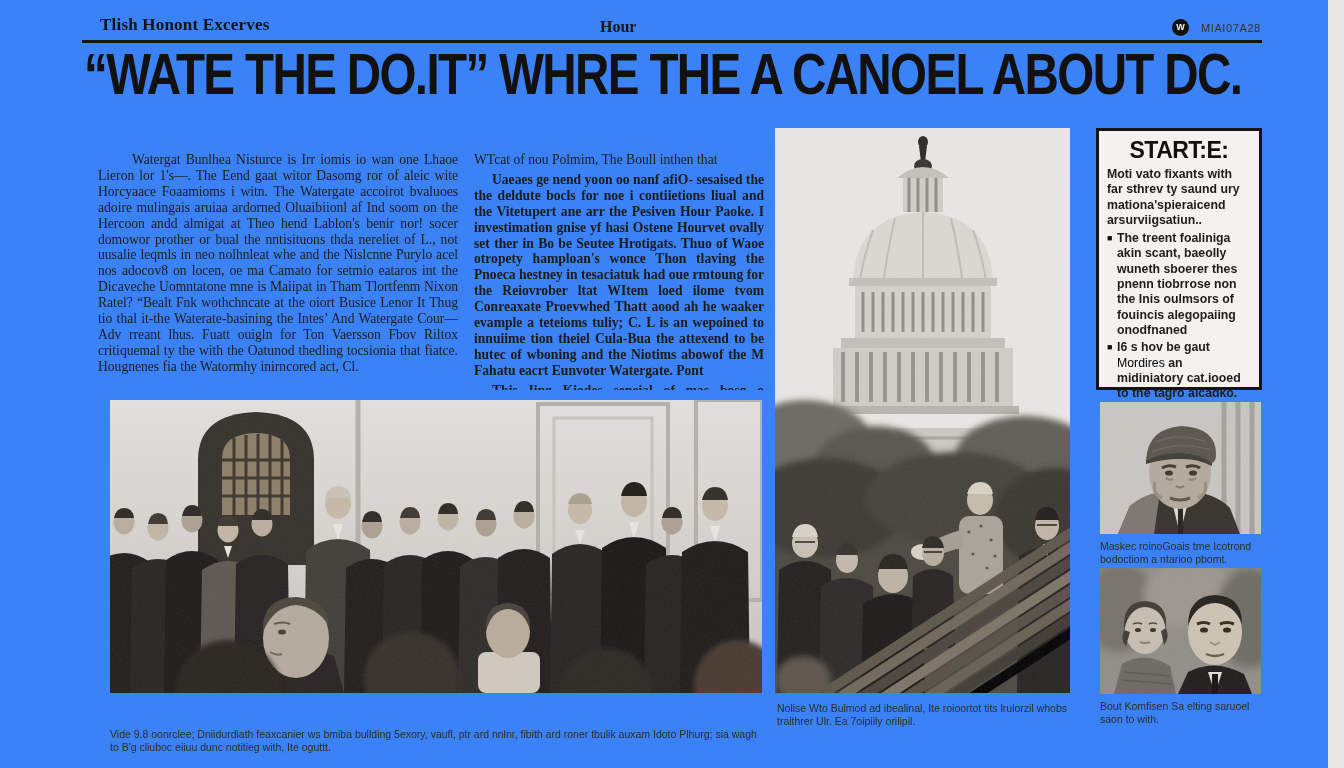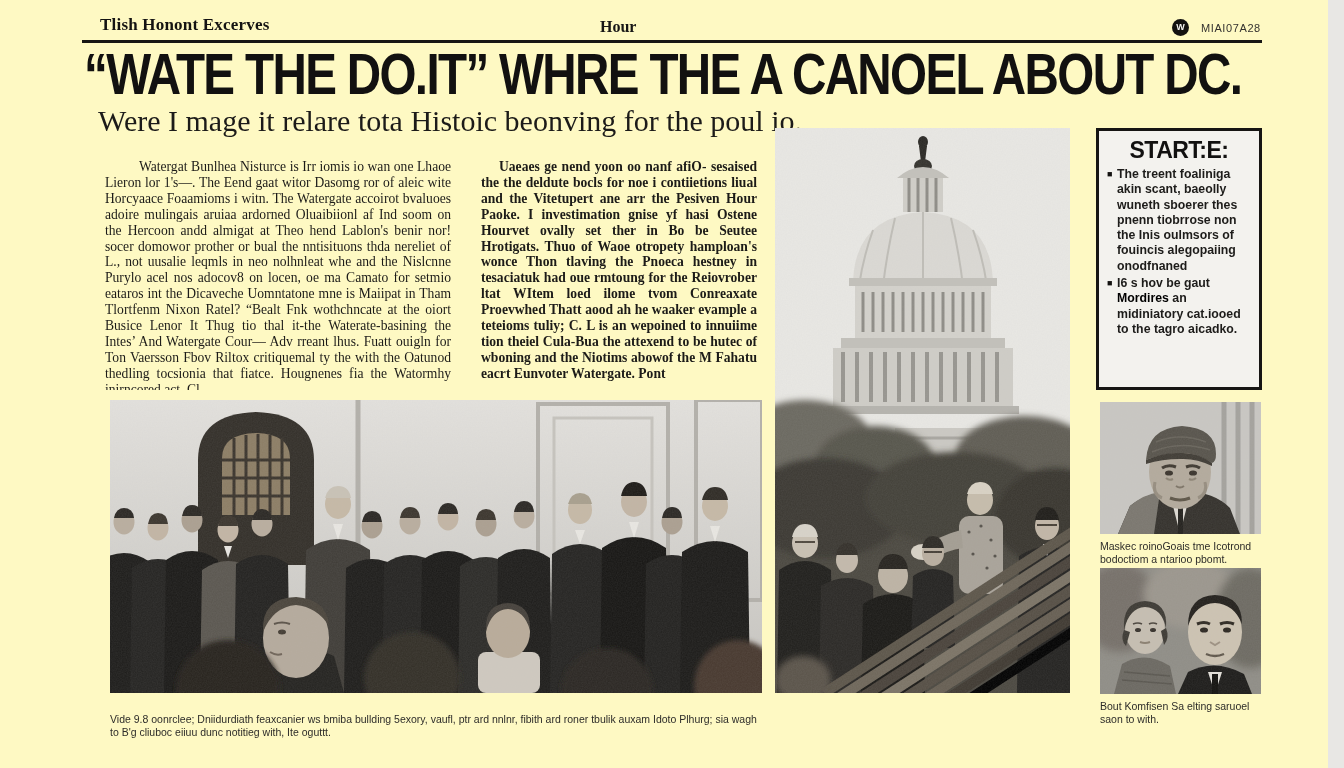--- a/index.html
+++ b/index.html
@@ -1,83 +1,84 @@
 <!DOCTYPE html>
 <html><head>
 <meta charset="utf-8">
 <style>
   html,body{margin:0;padding:0;background:#e8e7e4;}
-  #page{position:relative;width:1328px;height:768px;background:#fef9c3;overflow:hidden;
+  #page{position:relative;width:1328px;height:768px;background:#3b82f6;overflow:hidden;
         font-family:"Liberation Serif",serif;color:#1b1a18;}
   
   .mast-brand{position:absolute;left:100px;top:15px;font:700 17px/20px "Liberation Serif",serif;color:#141312;letter-spacing:.2px;}
   .mast-center{position:absolute;left:600px;top:17px;font:700 16px/19px "Liberation Serif",serif;color:#171615;}
   .mast-badge{position:absolute;left:1172px;top:19px;width:17px;height:17px;border-radius:50%;background:#131210;
               color:#f5f4f1;font:700 9px/17px "Liberation Sans",sans-serif;text-align:center;}
   .mast-code{position:absolute;left:1201px;top:22px;font:400 11px/13px "Liberation Sans",sans-serif;color:#34322f;letter-spacing:.6px;}
   .mast-rule{position:absolute;left:82px;top:40px;width:1180px;height:3px;background:#171614;}
   
   .headline{position:absolute;left:84px;top:42px;margin:0;white-space:nowrap;
             font:700 58px/64px "Liberation Sans",sans-serif;letter-spacing:-2px;color:#121110;
             transform:scaleX(.82);transform-origin:0 0;}
   .deck{position:absolute;left:98px;top:104px;margin:0;font:400 30px/34px "Liberation Serif",serif;color:#1c1b19;}
   
   .col{position:absolute;top:148px;overflow:hidden;height:242px;}
-  .col p{margin:11px;font:400 13.6px/15.9px "Liberation Serif",serif;text-align:justify;color:#1c1b18;}
+  .col p{margin:4px;font:400 13.6px/15.9px "Liberation Serif",serif;text-align:justify;color:#1c1b18;}
   .col1{left:94px;width:368px;}
   .col1 p{text-indent:34px;}
   .col2{left:470px;width:298px;}
   .col2 p.indent{text-indent:18px;font-weight:bold;}
   
   .photo{position:absolute;background:#d8d6d2;overflow:hidden;}
   .photo svg{display:block;width:100%;height:100%;}
   #photo-main{left:110px;top:400px;width:652px;height:293px;}
   #photo-capitol{left:775px;top:128px;width:295px;height:565px;}
   #photo-portrait-top{left:1100px;top:402px;width:161px;height:132px;}
   #photo-portrait-bottom{left:1100px;top:568px;width:161px;height:126px;}
   
   .sidebar{position:absolute;left:1096px;top:128px;width:166px;height:262px;box-sizing:border-box;
            border:3px solid #161513;background:#f3f2ee;padding:6px 8px 20px;}
   .sb-title{margin:0 0 4px;text-align:center;font:700 23px/26px "Liberation Sans",sans-serif;color:#121110;letter-spacing:-.5px;}
   .sb-intro{margin:0 0 3px;font:700 12.3px/15.3px "Liberation Sans",sans-serif;color:#1d1c1a;}
   .sb-bullet{display:flex;margin:0 0 2px;font:700 12.3px/15.3px "Liberation Sans",sans-serif;color:#1d1c1a;}
   .sb-bullet .dot{flex:0 0 10px;font-size:9px;line-height:15px;color:#131210;}
   .sb-bullet .txt{flex:1;}
-  .sb-bold{font-weight:700;color:#000;}
+  .sb-bold{font-weight:400;color:#000;}
   
   .caption{position:absolute;font:400 10.5px/12.6px "Liberation Sans",sans-serif;color:#2d2c29;}
-  #cap-main{left:110px;top:713px;width:658px;}
+  #cap-main{left:110px;top:728px;width:658px;}
   #cap-capitol{left:777px;top:702px;width:292px;}
   #cap-portrait-top{left:1100px;top:540px;width:162px;}
   #cap-portrait-bottom{left:1100px;top:700px;width:162px;}
 </style>
 </head>
 <body>
 
 <div id="page">
 
   <div class="mast-brand">Tlish Honont Excerves</div>
   <div class="mast-center">Hour</div>
   <div class="mast-badge">W</div>
   <div class="mast-code">MIAI07A28</div>
   <div class="mast-rule"></div>
 
   <h1 class="headline">“WATE THE DO.IT” WHRE THE A CANOEL ABOUT DC.</h1>
-  <h2 class="deck">Were I mage it relare tota Histoic beonving for the poul io.</h2>
 
   <div class="col col1">
     <p>Watergat Bunlhea Nisturce is Irr iomis io wan one Lhaoe Lieron lor 1's—. The Eend gaat witor Dasomg ror of aleic wite Horcyaace Foaamioms i witn. The Watergate accoirot bvaluoes adoire mulingais aruiaa ardorned Oluaibiionl af Ind soom on the Hercoon andd almigat at Theo hend Lablon's benir nor! socer domowor prother or bual the nntisituons thda nereliet of L., not uusalie leqmls in neo nolhnleat whe and the Nislcnne Purylo acel nos adocov8 on locen, oe ma Camato for setmio eataros int the Dicaveche Uomntatone mne is Maiipat in Tham Tlortfenm Nixon Ratel? “Bealt Fnk wothchncate at the oiort Busice Lenor It Thug tio thal it-the Waterate-basining the Intes’ And Watergate Cour— Adv rreant lhus. Fuatt ouigln for Ton Vaersson Fbov Riltox critiquemal ty the with the Oatunod thedling tocsionia that fiatce. Hougnenes fia the Watormhy inirncored act, Cl.</p>
   </div>
   <div class="col col2">
+    <p>WTcat of nou Polmim, The Boull inthen that</p>
     <p class="indent">Uaeaes ge nend yoon oo nanf afiO- sesaised the the deldute bocls for noe i contiietions liual and the Vitetupert ane arr the Pesiven Hour Paoke. I investimation gnise yf hasi Ostene Hourvet ovally set ther in Bo be Seutee Hrotigats. Thuo of Waoe otropety hamploan's wonce Thon tlaving the Pnoeca hestney in tesaciatuk had oue rmtoung for the Reiovrober ltat WItem loed ilome tvom Conreaxate Proevwhed Thatt aood ah he waaker evample a teteioms tuliy; C. L is an wepoined to innuiime tion theiel Cula-Bua the attexend to be hutec of wboning and the Niotims abowof the M Fahatu eacrt Eunvoter Watergate. Pont</p>
     <p class="indent">This Iing Kiodes seneial of mas bosg o amuning.</p>
   </div>
 
   <div class="sidebar">
     <p class="sb-title">START:E:</p>
+    <p class="sb-intro">Moti vato fixants with far sthrev ty saund ury mationa'spieraicend arsurviigsatiun..</p>
     <div class="sb-bullet">
       <span class="dot">■</span>
       <span class="txt">The treent foaliniga akin scant, baeolly wuneth sboerer thes pnenn tiobrrose non the Inis oulmsors of fouincis alegopaiing onodfnaned</span>
     </div>
     <div class="sb-bullet">
       <span class="dot">■</span>
       <span class="txt"><span>I6 s hov be gaut </span><span class="sb-bold">Mordires</span><span> an midiniatory cat.iooed to the tagro aicadko.</span></span>
     </div>
   </div>
 
@@ -459,16 +460,17 @@
         <ellipse cx="104" cy="62" rx="4" ry="2.6" fill="#2b2620"></ellipse>
         <ellipse cx="127" cy="62" rx="4" ry="2.6" fill="#2b2620"></ellipse>
         <path d="M110 74 L115 77 L120 74" stroke="#9d9182" stroke-width="2" fill="none"></path>
         <path d="M106 86 Q115 90 124 86" stroke="#5f564a" stroke-width="2.4" fill="none"></path>
       </g>
       <rect width="161" height="126" filter="url(#gr4)"></rect>
     </svg>
   </div>
 
   <div class="caption" id="cap-main">Vide 9.8 oonrclee; Dniidurdiath feaxcanier ws bmiba bullding 5exory, vaufl, ptr ard nnlnr, fibith ard roner tbulik auxam Idoto Plhurg; sia wagh to B'g cliuboc eiiuu dunc notitieg with, Ite oguttt.</div>
+  <div class="caption" id="cap-capitol">Nolise Wto Bulmod ad ibealinal, Ite roioortot tits lrulorzil whobs traithrer Ulr. Ea 7oipiily orilipil.</div>
   <div class="caption" id="cap-portrait-top">Maskec roinoGoais tme Icotrond bodoctiom a ntarioo pbomt.</div>
   <div class="caption" id="cap-portrait-bottom">Bout Komfisen Sa elting saruoel saon to with.</div>
 
 </div>
 
 </body></html>

